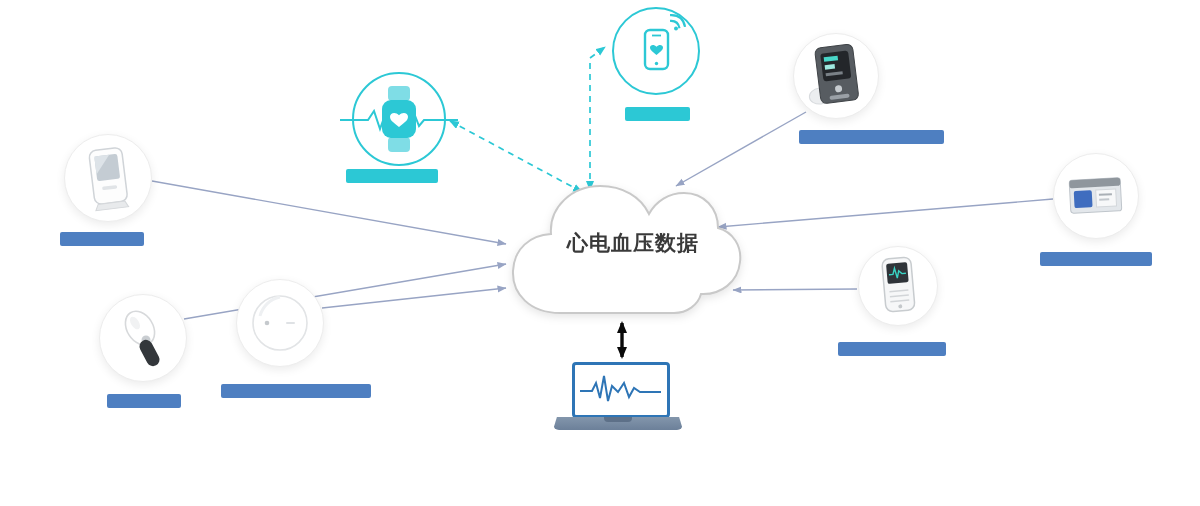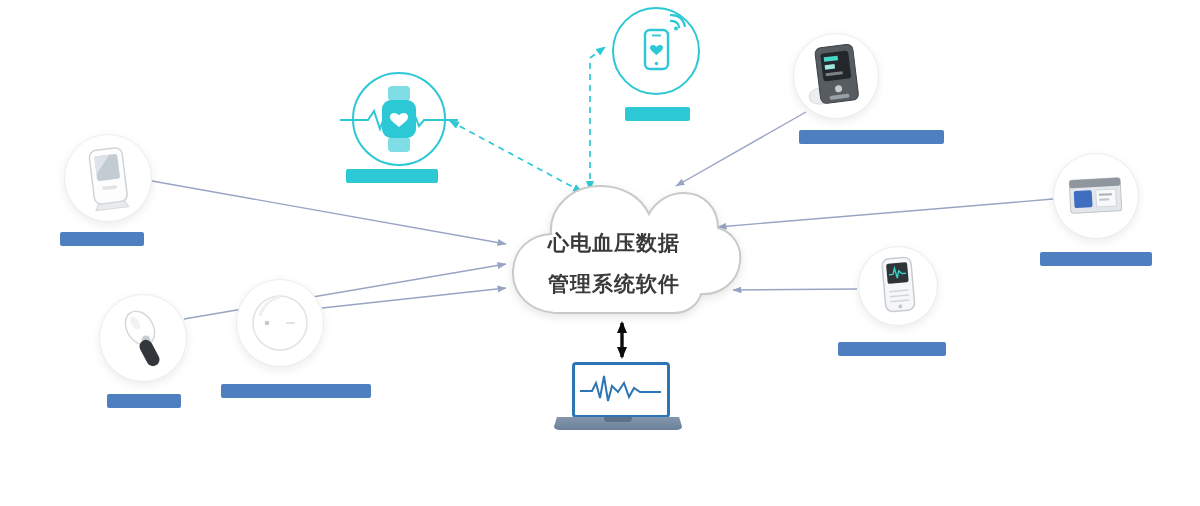--- a/index.html
+++ b/index.html
@@ -21,21 +21,21 @@
     position:absolute;height:14px;border-radius:2px;
   }
   .label-bar.blue{background:#4e7fc1;}
   .label-bar.teal{background:#2cc8d5;}
   #overlay{position:absolute;left:0;top:0;width:1200px;height:506px;pointer-events:none;}
   #cloud-text{
     position:absolute;left:548px;top:222px;width:170px;
     font-size:21px;font-weight:bold;color:#3a3a3a;line-height:41px;
     letter-spacing:1px;
   }
-  #cloud-text div{white-space:nowrap;}
+  #cloud-text div{white-space:nowrap;text-align:center;}
   #laptop-screen{
     position:absolute;left:572px;top:362px;width:92px;height:50px;
     background:#fff;border:3px solid #2e75b6;border-radius:4px;
   }
   #laptop-base{
     position:absolute;left:553px;top:417px;width:130px;height:13px;
     background:linear-gradient(#8396ac,#6c8099);
     border-radius:2px 2px 6px 6px;
     clip-path:polygon(3% 0,97% 0,100% 100%,0 100%);
   }
@@ -86,21 +86,20 @@
              C733,232 742,246 740,262
              C738,282 721,295 701,294
              C698,305 687,313 674,313
              Z" fill="#ffffff" stroke="#c9c9c9" stroke-width="2" style="filter:drop-shadow(0 3px 4px rgba(0,0,0,0.10))"></path>
 
     <path d="M622,323 L622,357" stroke="#0a0a0a" stroke-width="3.4" fill="none" marker-start="url(#mBlack)" marker-end="url(#mBlack)"></path>
   </svg>
 
   <div id="cloud-text">
     <div>心电血压数据</div>
-    <div>管理系统软件</div>
   </div>
 
   <div class="node teal" style="left:612px;top:7px;width:84px;height:84px;">
     <svg width="84" height="84" viewBox="0 0 84 84">
       <rect x="31" y="21" width="23" height="39" rx="5" fill="#fff" stroke="#2cc8d5" stroke-width="2.4"></rect>
       <line x1="38" y1="26.5" x2="47" y2="26.5" stroke="#2cc8d5" stroke-width="1.8"></line>
       <path d="M42.5,46 C39.2,43.3 36,41.4 36,38.6 C36,36 39.8,35 42.5,37.8 C45.2,35 49,36 49,38.6 C49,41.4 45.8,43.3 42.5,46 Z" fill="#2cc8d5"></path>
       <circle cx="42.5" cy="54.5" r="1.7" fill="#2cc8d5"></circle>
       <g transform="rotate(38 62 14)" stroke="#2cc8d5" stroke-width="2.2" fill="none">
         <path d="M56,16 Q62,10.5 68,16"></path>

